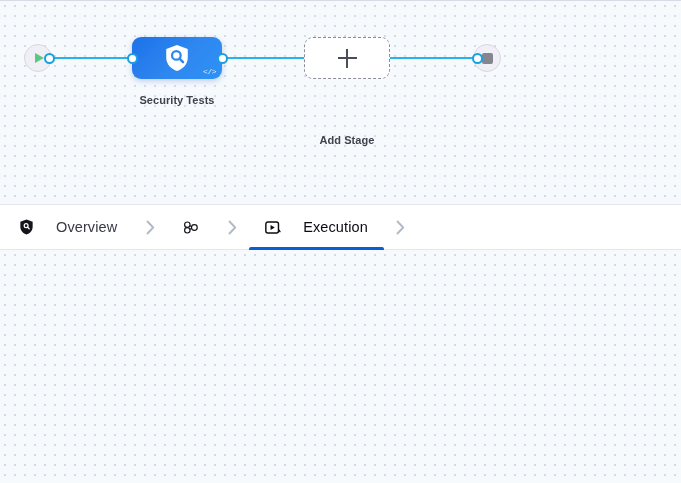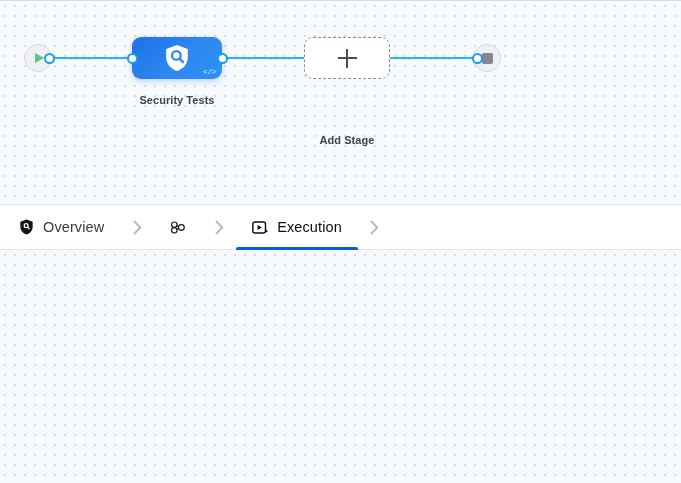--- a/index.html
+++ b/index.html
@@ -45,21 +45,21 @@
     background: #ffffff;
     border-top: 1px solid #e3e6ef;
     border-bottom: 1px solid #e3e6ef;
     display: flex;
     align-items: stretch;
     padding-left: 16px;
   }
   .tab {
     display: flex;
     align-items: center;
-    gap: 9px;
+    gap: 22px;
     height: 100%;
     padding: 0 2px;
     position: relative;
     cursor: pointer;
     color: #383946;
     font-size: 14.5px;
     letter-spacing: .1px;
     white-space: nowrap;
   }
   .tab .tab-icon {

